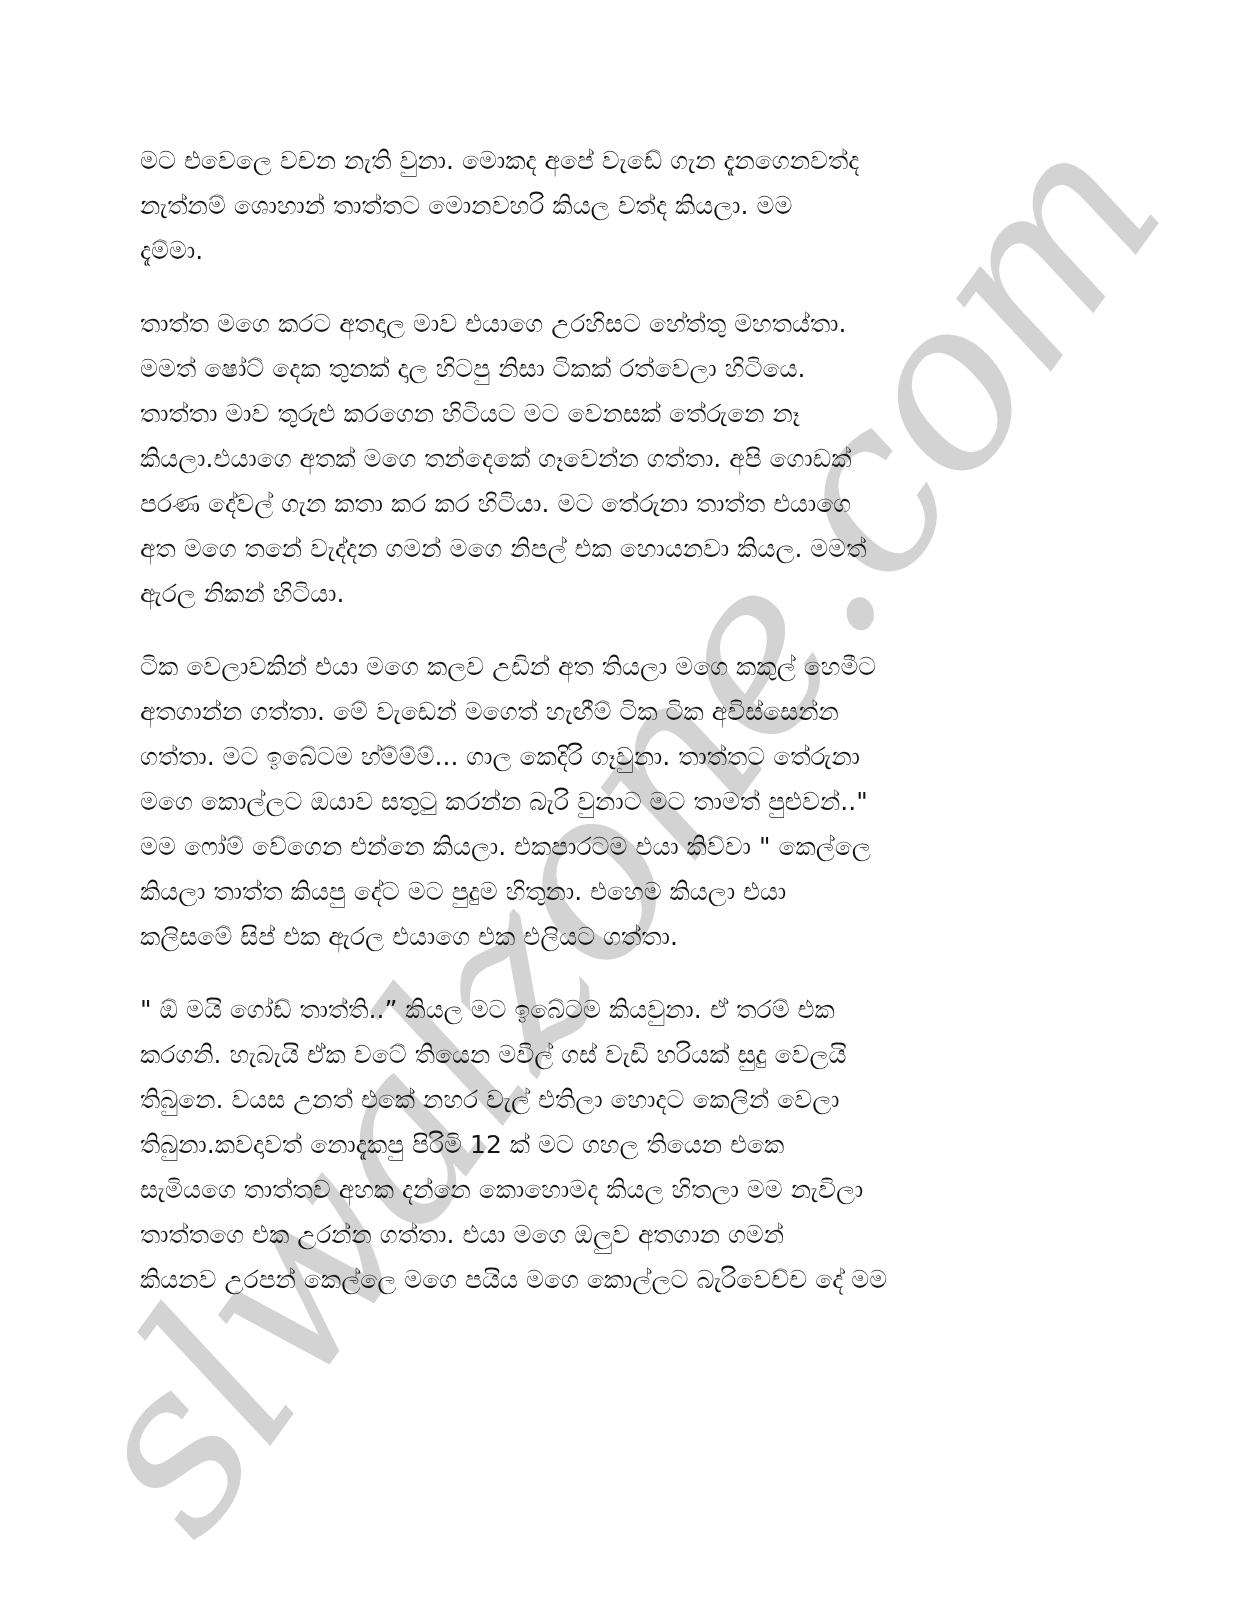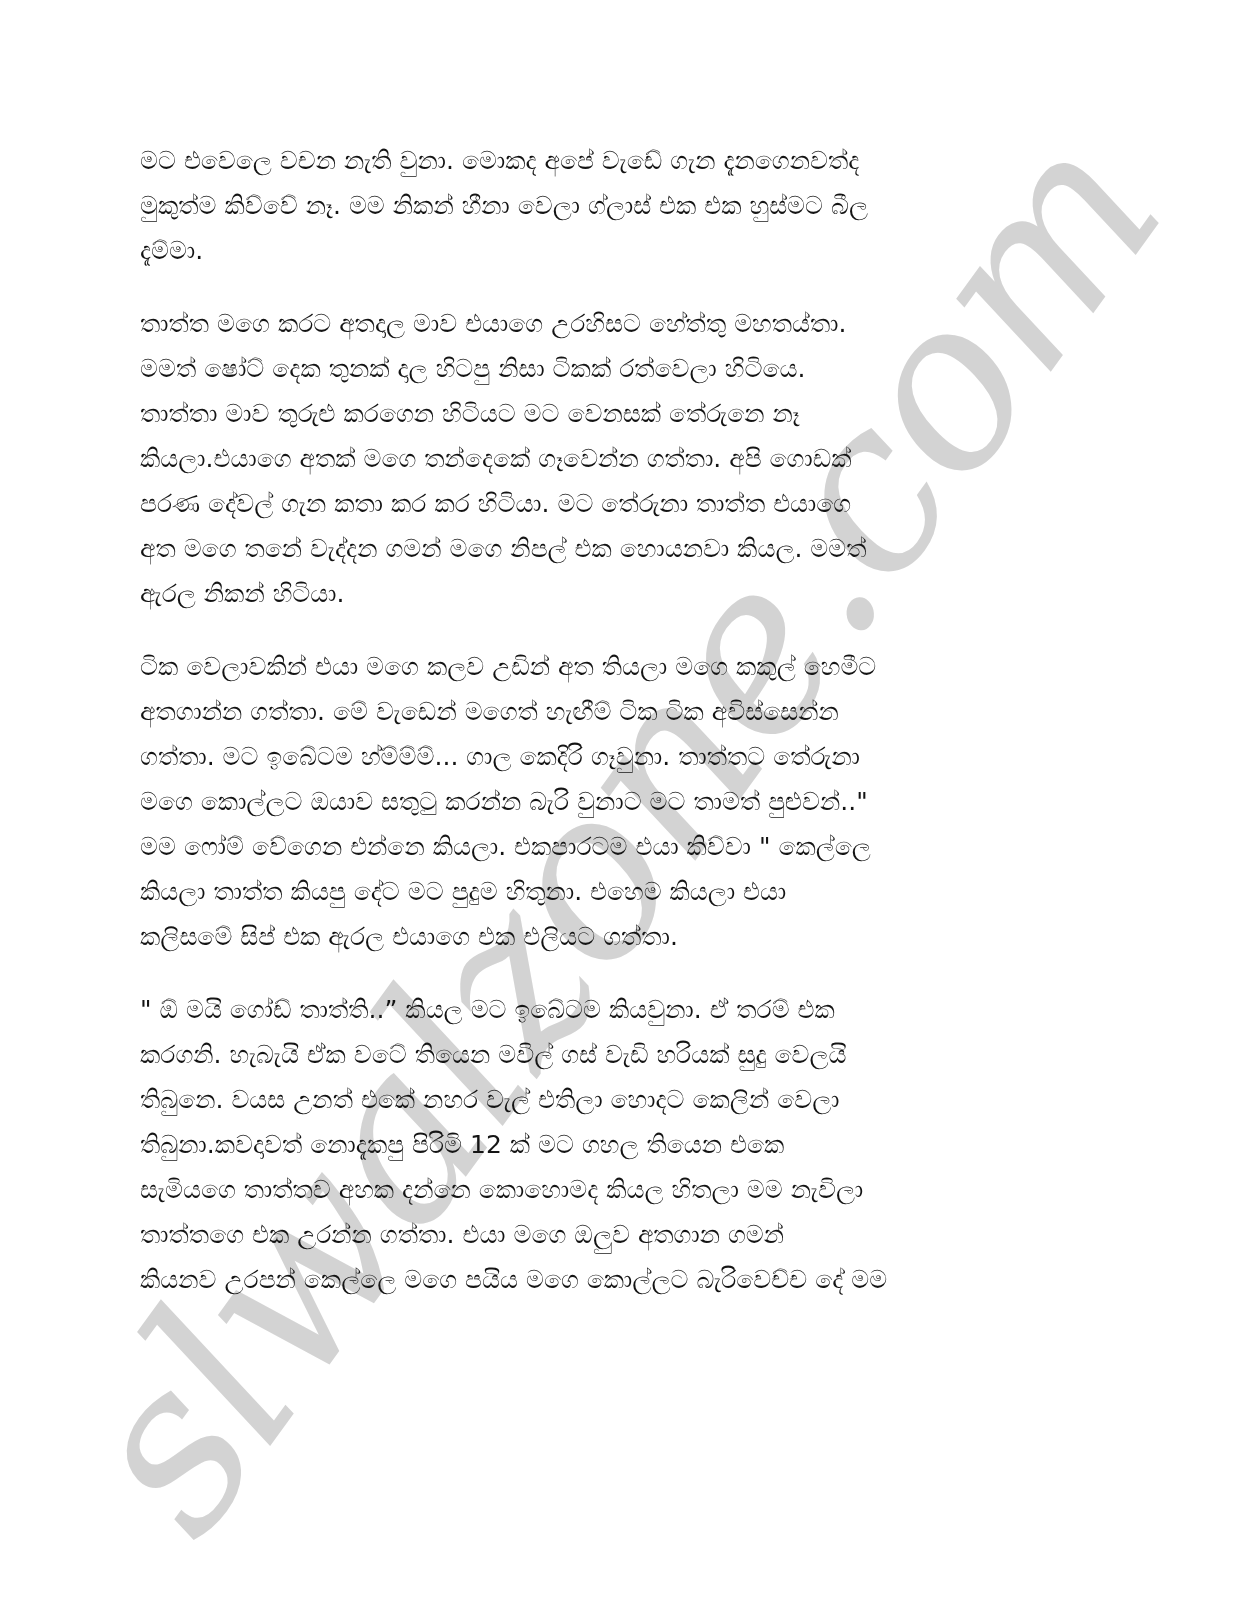--- a/index.html
+++ b/index.html
@@ -47,21 +47,21 @@
   }
 </style>
 </head>
 <body>
 
 <div class="page">
   <div class="watermark">slwalzone.com</div>
   <div class="content">
       <div class="para">
         <div class="line">මට එවෙලෙ වචන නැති වුනා. මොකද අපේ වැඩේ ගැන දැනගෙනවත්ද</div>
-        <div class="line">මුකුත්ම කිව්වේ නෑ. මම නිකන් හීනා වෙලා ග්ලාස් එක එක හුස්මට බීල</div>
+        <div class="line">නැත්නම් ශොහාන් තාත්තට මොනවහරි කියල වත්ද කියලා. මම</div>
         <div class="line">දැම්මා.</div>
       </div>
       <div class="para">
         <div class="line">තාත්ත මගෙ කරට අතදාල මාව එයාගෙ උරහිසට හේත්තු මහතය්තා.</div>
         <div class="line">මමත් ෂෝට් දෙක තුනක් දාල හිටපු නිසා ටිකක් රත්වෙලා හිටියෙ.</div>
         <div class="line">තාත්තා මාව තුරුළු කරගෙන හිටියට මට වෙනසක් තේරුනෙ නෑ</div>
         <div class="line">කියලා.එයාගෙ අතක් මගෙ තන්දෙකේ ගෑවෙන්න ගත්තා. අපි ගොඩක්</div>
         <div class="line">පරණ දේවල් ගැන කතා කර කර හිටියා. මට තේරුනා තාත්ත එයාගෙ</div>
         <div class="line">අත මගෙ තනේ වැද්දන ගමන් මගෙ නිපල් එක හොයනවා කියල. මමත්</div>
         <div class="line">ඇරල නිකන් හිටියා.</div>

